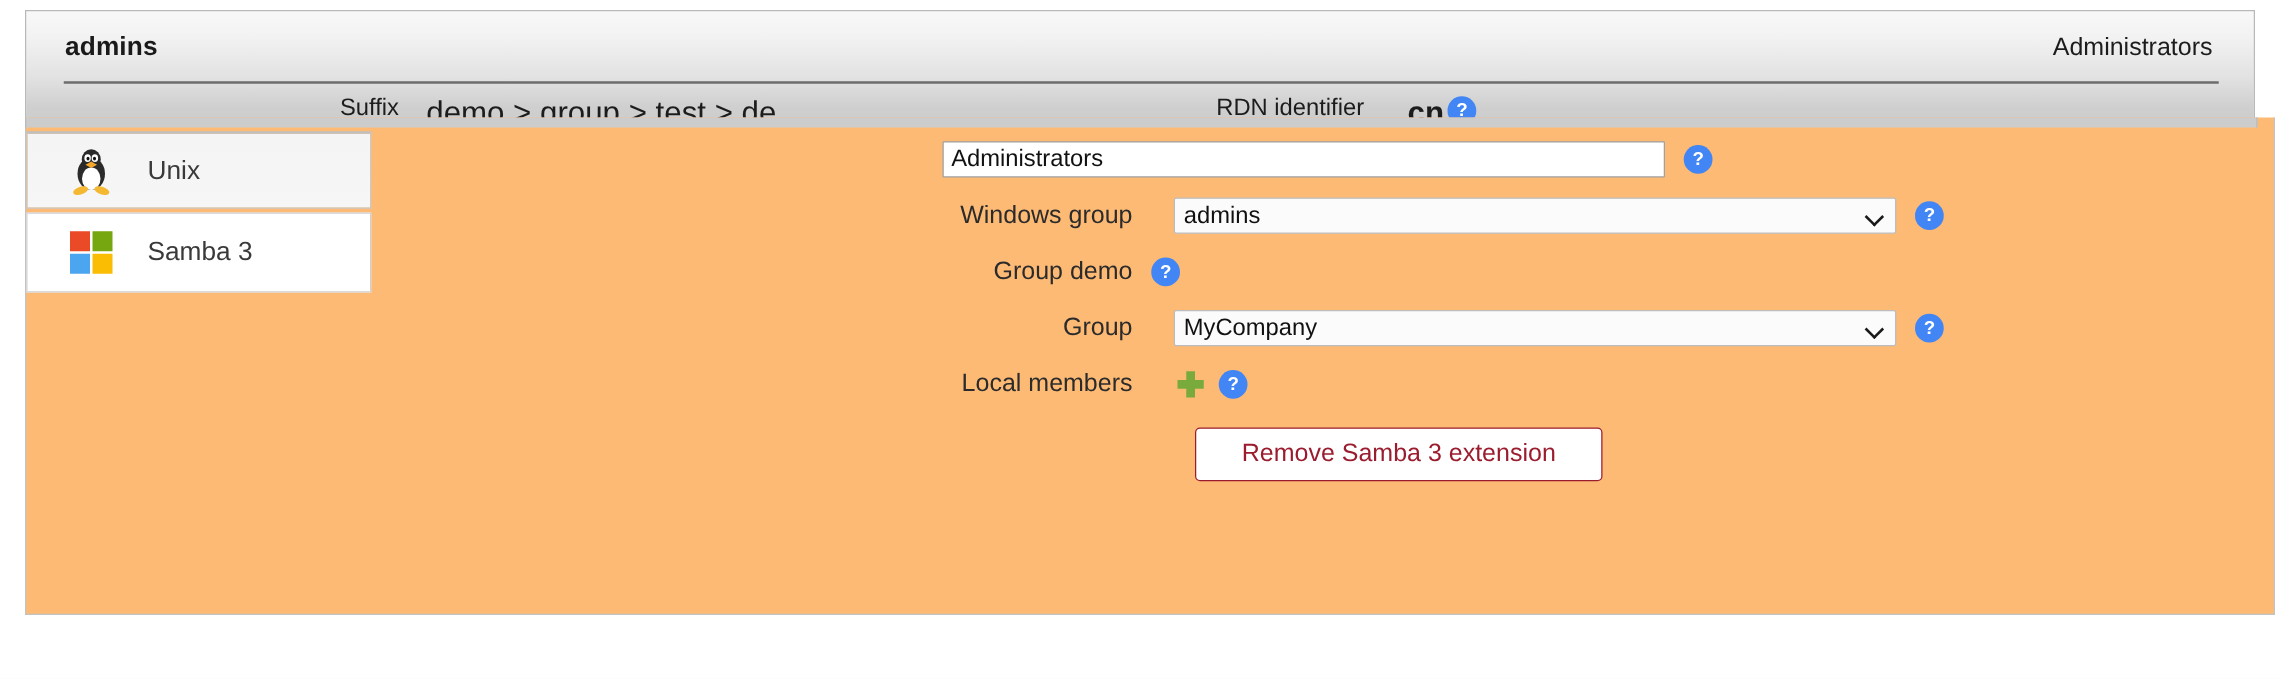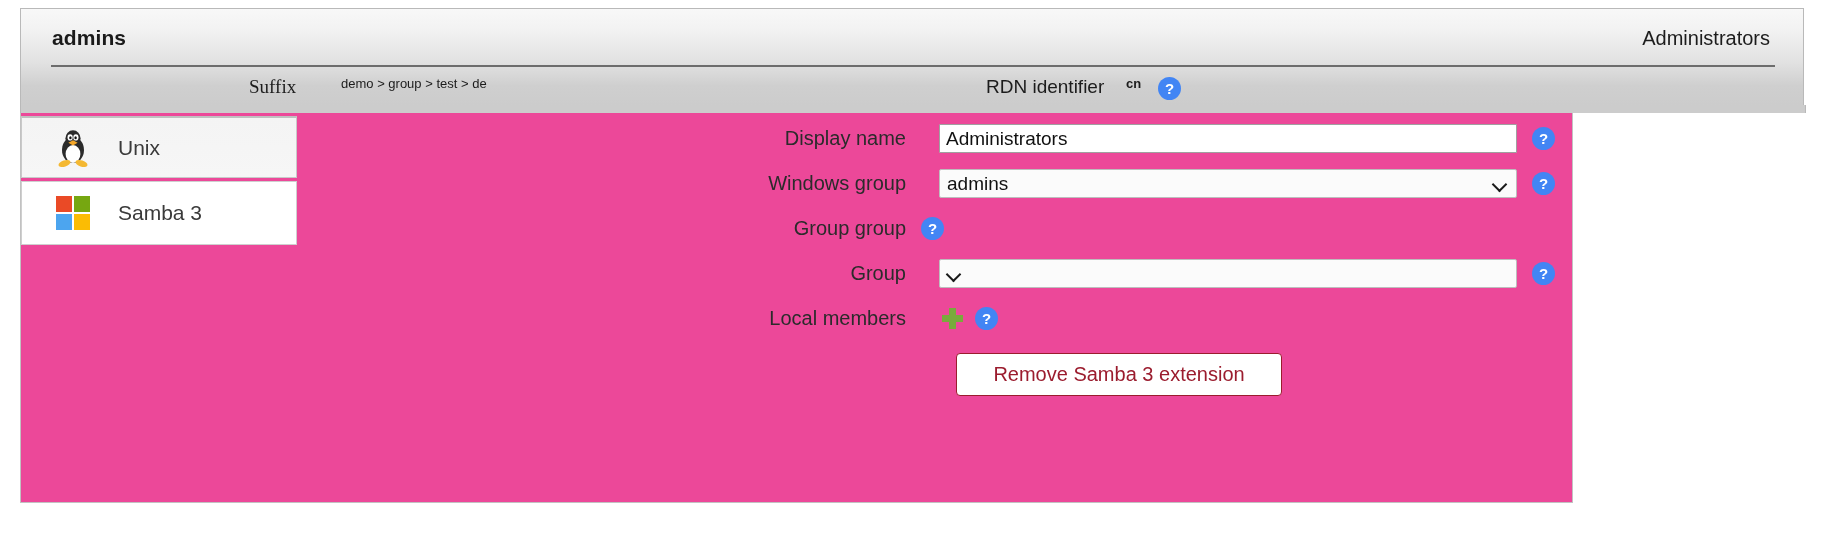--- a/index.html
+++ b/index.html
@@ -59,26 +59,26 @@
     width: 100%;
     height: 36px;
   }
   .meta-label {
     position: absolute;
     font-size: 19px;
     color: #1c1c1c;
   }
   .meta-value {
     position: absolute;
-    font-size: 13px;
+    font-size: 25px;
     color: #1c1c1c;
   }
-  .m-suffix-label { left: 228px; top: 7px; font-family: Liberation Serif, serif; }
+  .m-suffix-label { left: 251px; top: 7px; }
   .m-suffix-value { left: 320px; top: 7px; }
-  .m-rdn-label { left: 952px; top: 7px; margin-left: 13px; }
+  .m-rdn-label { left: 952px; top: 7px; }
   .m-rdn-value { left: 1105px; top: 7px; font-weight: bold; }
 
   
   .help-icon {
     display: inline-block;
     width: 23px; height: 23px;
     border-radius: 50%;
     background: #4285f4;
     color: #ffffff;
     font-size: 15px;
@@ -87,23 +87,23 @@
     text-align: center;
     vertical-align: middle;
     cursor: pointer;
     user-select: none;
   }
   .m-rdn-help { position: absolute; left: 1137px; top: 8px; }
 
   
   .content {
     position: absolute;
-    left: 20px; top: 105px;
-    width: 1553px; height: 398px;
-    background: #ec4899;
+    left: 20px; top: 94px;
+    width: 1800px; height: 398px;
+    background: #fdba74;
     border: 1px solid #c2c2c2;
     border-top: none;
   }
   .content-top-band {
     position: absolute;
     left: -1px; top: 0;
     width: 1786px; height: 8px;
     background: #cccccc;
     border-left: 1px solid #b9b9b9;
     border-right: 1px solid #b9b9b9;
@@ -331,21 +331,20 @@
           </span>
         </span>
         <span class="tab-label">Samba 3</span>
       </div>
 
     </div>
 
     <div class="form">
 
       <div class="form-row">
-        <div class="f-label">Display name</div>
         <div class="f-control">
           <input class="txt" type="text" value="Administrators" style="">
         </div>
         <div class="f-help">
           <span class="help-icon">?</span>
         </div>
       </div>
 
       <div class="form-row">
         <div class="f-label">Windows group</div>
@@ -354,30 +353,31 @@
             <span class="sel-val">admins</span>
             <span class="chev"></span>
           </div>
         </div>
         <div class="f-help">
           <span class="help-icon">?</span>
         </div>
       </div>
 
       <div class="form-row">
-        <div class="f-label">Group group</div>
+        <div class="f-label">Group demo</div>
         <div class="f-help">
           <span class="help-icon">?</span>
         </div>
       </div>
 
       <div class="form-row">
         <div class="f-label">Group</div>
         <div class="f-control">
           <div class="sel">
+            <span class="sel-val">MyCompany</span>
             <span class="chev"></span>
           </div>
         </div>
         <div class="f-help">
           <span class="help-icon">?</span>
         </div>
       </div>
 
       <div class="form-row members-row">
         <div class="f-label">Local members</div>

